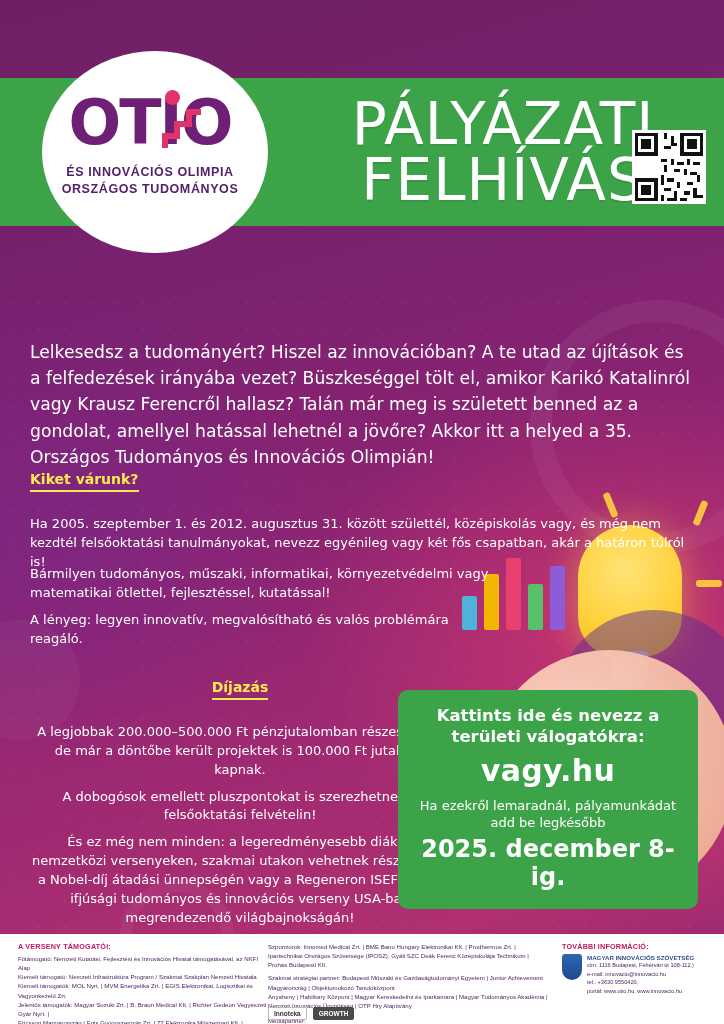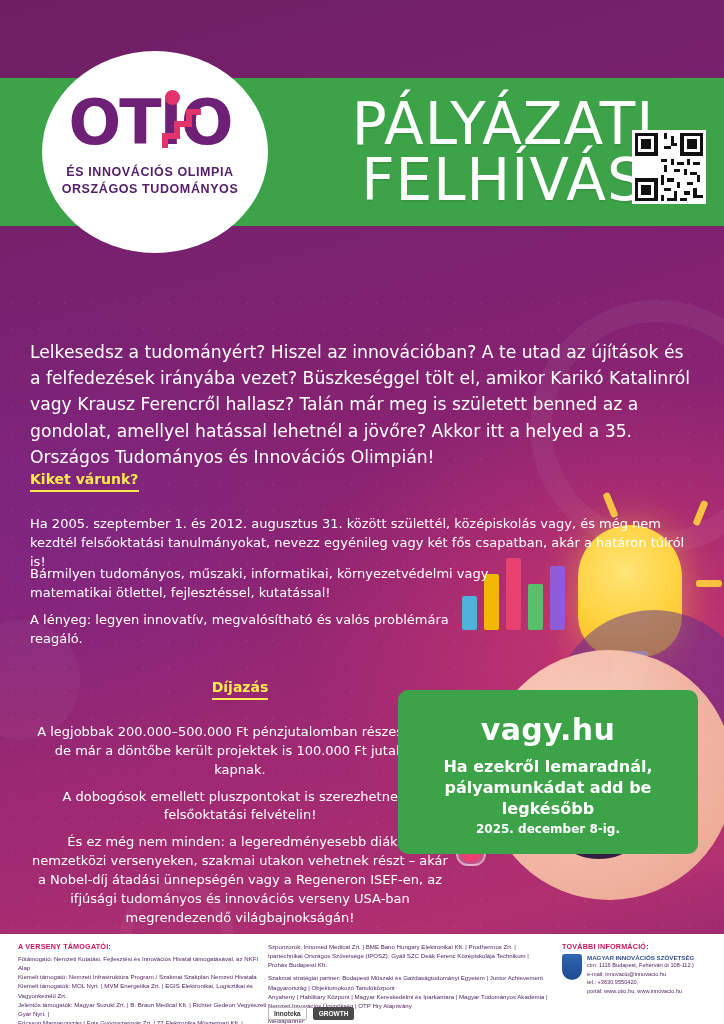--- a/index.html
+++ b/index.html
@@ -130,22 +130,22 @@
 
   
   .callout{
     position:absolute;right:26px;top:690px;width:300px;
     background:#3da349;border-radius:10px;padding:16px 14px 18px;
     text-align:center;color:#fff;box-sizing:border-box;
     font-family:"DejaVu Sans", sans-serif;
   }
   .callout .c-lead{font-size:16.5px;font-weight:bold;line-height:1.25;}
   .callout .c-url{font-size:30px;font-weight:bold;margin:6px 0 10px;letter-spacing:.3px;}
-  .callout .c-note{font-size:16px;font-weight:bold;line-height:1.3;}
-  .callout .c-date{font-size:12px;font-weight:bold;margin-top:3px;}
+  .callout .c-note{font-size:13px;font-weight:normal;line-height:1.3;}
+  .callout .c-date{font-size:24px;font-weight:bold;margin-top:3px;}
 
   
   .footer{
     position:absolute;left:0;right:0;bottom:0;height:90px;background:#fff;
     font-family:"Liberation Sans", sans-serif;color:#4b1d5c;
   }
   .footer .fcol{position:absolute;top:8px;}
   .f-left{left:18px;width:250px;}
   .f-mid{left:268px;width:280px;}
   .f-right{right:12px;width:150px;text-align:left;}
@@ -279,20 +279,21 @@
   </div>
 
   <div class="sec" id="sec-dijazas">
     <h3>Díjazás</h3>
     <p>A legjobbak 200.000–500.000 Ft pénzjutalomban részesülnek, de már a döntőbe került projektek is 100.000 Ft jutalmat kapnak.</p>
     <p>A dobogósok emellett pluszpontokat is szerezhetnek a felsőoktatási felvételin!</p>
     <p>És ez még nem minden: a legeredményesebb diákok nemzetközi versenyeken, szakmai utakon vehetnek részt – akár a Nobel-díj átadási ünnepségén vagy a Regeneron ISEF-en, az ifjúsági tudományos és innovációs verseny USA-ban megrendezendő világbajnokságán!</p>
   </div>
 
   <div class="callout">
+    <div class="c-lead">Kattints ide és nevezz a területi válogatókra:</div>
     <div class="c-url">vagy.hu</div>
     <div class="c-note">Ha ezekről lemaradnál, pályamunkádat add be legkésőbb</div>
     <div class="c-date">2025. december 8-ig.</div>
   </div>
 
   <div class="footer">
 
     <div class="fcol f-left">
       <div class="f-title">A VERSENY TÁMOGATÓI:</div>
       <div class="f-row">Főtámogató: Nemzeti Kutatási, Fejlesztési és Innovációs Hivatal támogatásával, az NKFI Alap</div>

